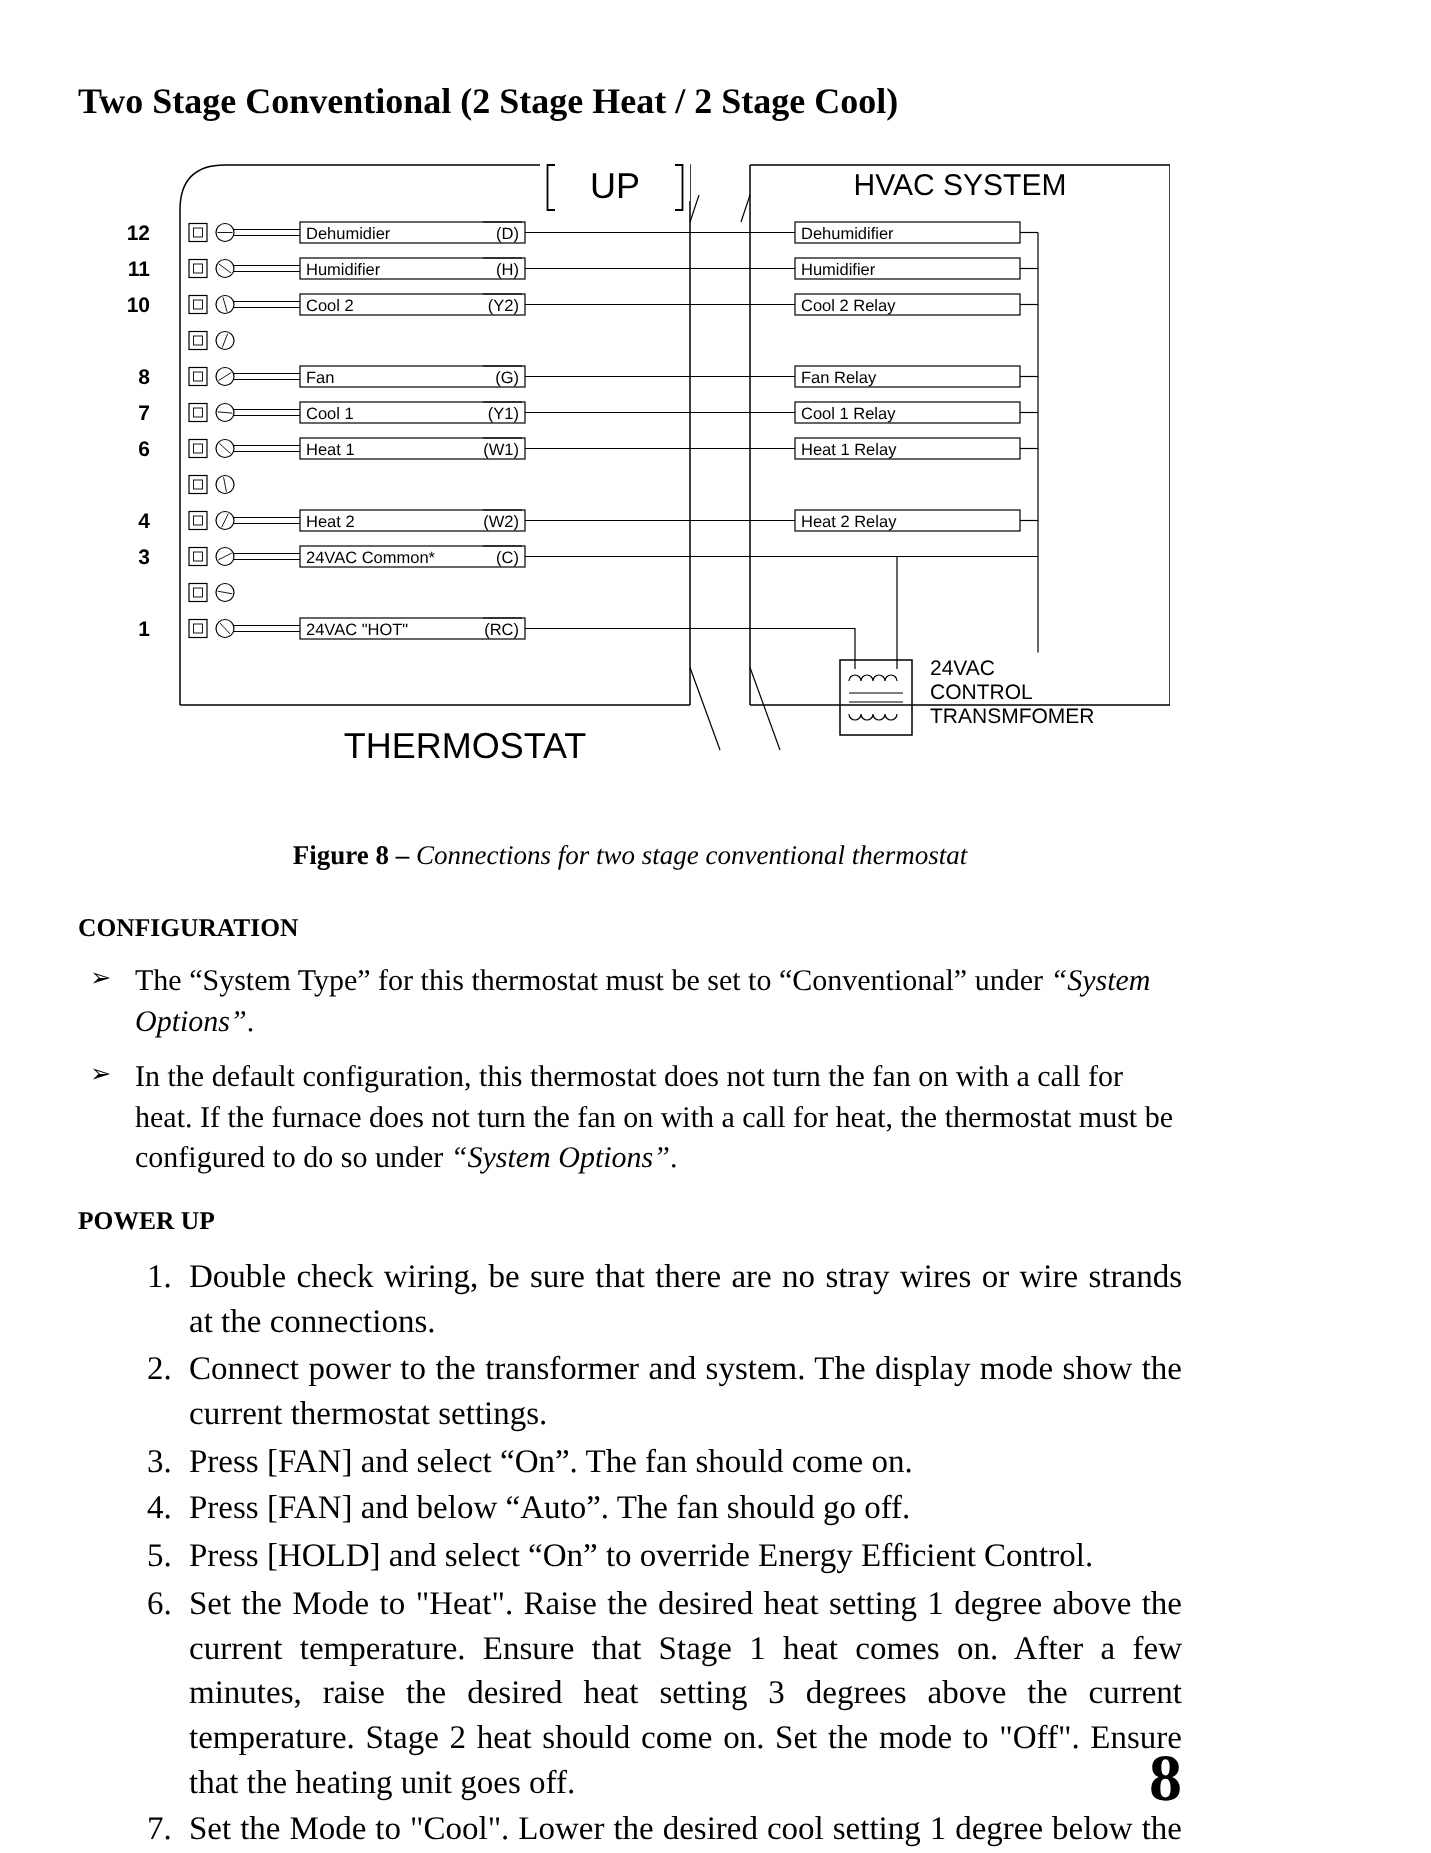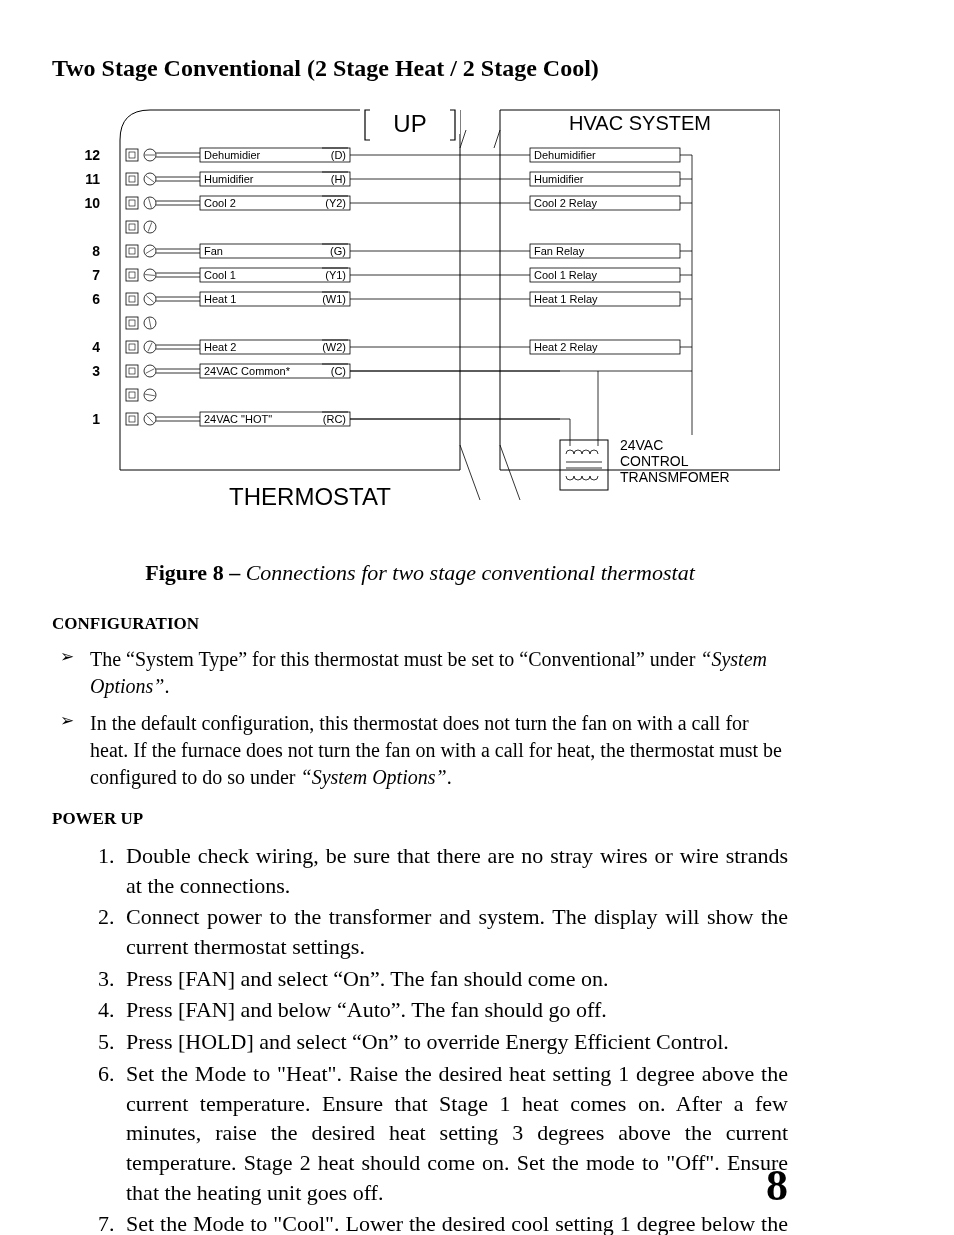--- a/index.html
+++ b/index.html
@@ -23,21 +23,21 @@
   }
   .diagram-wrap {
     width: 720px;
     margin: 0 auto 30px auto;
   }
   .diagram {
     display: block;
   }
   .figcap {
     text-align: center;
-    font-size: 22px;
+    font-size: 18px;
     margin: 14px 0 28px 0;
   }
   .figcap .fb { font-weight: bold; }
   .figcap .fi { font-style: italic; }
   .sect {
     font-size: 17px;
     font-weight: bold;
     margin: 10px 0 12px 0;
   }
   ul.tri {
@@ -319,21 +319,21 @@
 
   <div class="sect">CONFIGURATION</div>
   <ul class="tri" id="config-list">
       <li><span>The “System Type” for this thermostat must be set to “Conventional” under </span><span class="it">“System Options”</span><span>.</span></li>
       <li><span>In the default configuration, this thermostat does not turn the fan on with a call for heat.  If the furnace does not turn the fan on with a call for heat, the thermostat must be configured to do so under </span><span class="it">“System Options”</span><span>.</span></li>
     </ul>
 
   <div class="sect">POWER UP</div>
   <ol class="num" id="powerup-list">
       <li>Double check wiring, be sure that there are no stray wires or wire strands at the connections.</li>
-      <li>Connect power to the transformer and system.  The display will show the current thermostat settings.</li>
+      <li>Connect power to the transformer and system.  The display mode show the current thermostat settings.</li>
       <li>Press [FAN] and select “On”.  The fan should come on.</li>
       <li>Press [FAN] and below “Auto”.  The fan should go off.</li>
       <li>Press [HOLD] and select “On” to override Energy Efficient Control.</li>
       <li>Set the Mode to "Heat".  Raise the desired heat setting 1 degree above the current temperature.  Ensure that Stage 1 heat comes on.  After a few minutes, raise the desired heat setting 3 degrees above the current temperature.  Stage 2 heat should come on.  Set the mode to "Off".  Ensure that the heating unit goes off.</li>
       <li>Set the Mode to "Cool".  Lower the desired cool setting 1 degree below the current temperature.  Ensure that Stage 1 cool comes on.  After a few minutes, lower the desired cool setting 3 degrees below the current temperature.  Stage 2 cool should come on.  Set the mode to "Off".  Ensure that the cooling unit goes off.</li>
       <li>Press [HOLD] and select “Off” to enable Energy Efficient Control.</li>
     </ol>
 
   <div class="pagenum">8</div>
 </div>

